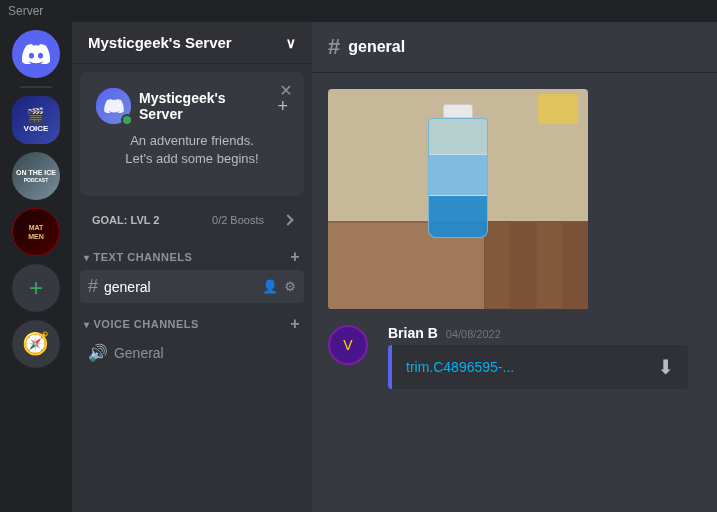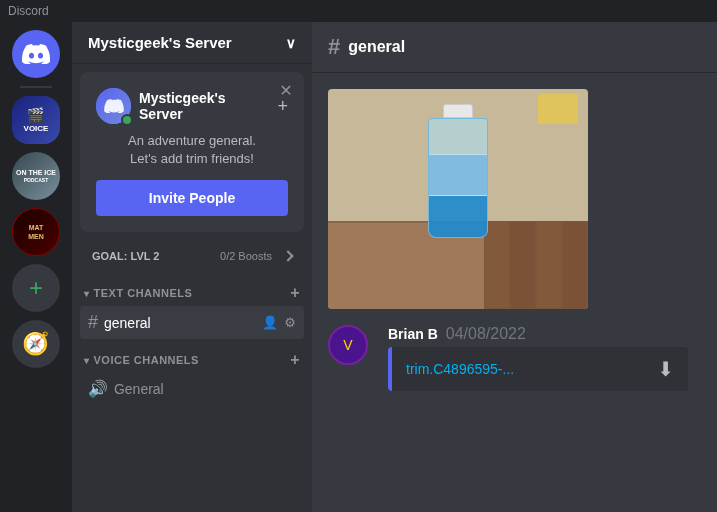--- a/index.html
+++ b/index.html
@@ -205,21 +205,21 @@
       font-weight: 700;
       color: #b9bbbe;
       font-size: 11px;
     }
 
     .boost-goal-count {
       color: #8e9297;
       font-size: 11px;
       display: flex;
       align-items: center;
-      gap: 12px;
+      gap: 20px;
     }
 
     
     .channel-section {
       padding: 0 8px;
       margin-top: 8px;
     }
 
     .channel-section-header {
       display: flex;
@@ -418,21 +418,21 @@
     }
 
     .message-username {
       font-weight: 600;
       color: #fff;
       font-size: 14px;
     }
 
     .message-timestamp {
       color: #72767d;
-      font-size: 16px;
+      font-size: 11px;
     }
 
     .file-attachment {
       background: #2f3136;
       border-radius: 4px;
       padding: 10px 14px;
       display: flex;
       align-items: center;
       justify-content: space-between;
       max-width: 300px;
@@ -468,21 +468,21 @@
       height: 8px;
       border-right: 2px solid #8e9297;
       border-top: 2px solid #8e9297;
       transform: rotate(45deg);
     }
   </style>
 </head>
 <body>
 
 <div class="title-bar">
-  <span>Discord</span>
+  <span>Server</span>
 </div>
 
 <div class="app-layout">
 
   <div class="server-sidebar">
 
     <div class="server-icon discord-home" style="position:relative;">
 
       <svg width="28" height="20" viewBox="0 0 28 20" fill="white">
         <path d="M23.7 1.6A22.9 22.9 0 0 0 18 0a16 16 0 0 0-.7 1.4 21.2 21.2 0 0 0-6.5 0A16 16 0 0 0 10 0 22.9 22.9 0 0 0 4.3 1.6C.6 7.2-.4 12.6.1 17.9a23.1 23.1 0 0 0 7.1 3.6 17.4 17.4 0 0 0 1.5-2.4 15 15 0 0 1-2.4-1.1l.6-.5a16.5 16.5 0 0 0 14.2 0l.6.5a15 15 0 0 1-2.4 1.1 17.4 17.4 0 0 0 1.5 2.4 23 23 0 0 0 7.1-3.6c.6-6.2-.9-11.5-4-16.3zM9.5 14.6c-1.4 0-2.6-1.3-2.6-2.9s1.1-2.9 2.6-2.9 2.6 1.3 2.6 2.9-1.1 2.9-2.6 2.9zm9 0c-1.4 0-2.6-1.3-2.6-2.9s1.1-2.9 2.6-2.9 2.6 1.3 2.6 2.9-1.1 2.9-2.6 2.9z"></path>
@@ -539,25 +539,24 @@
               <path d="M23.7 1.6A22.9 22.9 0 0 0 18 0a16 16 0 0 0-.7 1.4 21.2 21.2 0 0 0-6.5 0A16 16 0 0 0 10 0 22.9 22.9 0 0 0 4.3 1.6C.6 7.2-.4 12.6.1 17.9a23.1 23.1 0 0 0 7.1 3.6 17.4 17.4 0 0 0 1.5-2.4 15 15 0 0 1-2.4-1.1l.6-.5a16.5 16.5 0 0 0 14.2 0l.6.5a15 15 0 0 1-2.4 1.1 17.4 17.4 0 0 0 1.5 2.4 23 23 0 0 0 7.1-3.6c.6-6.2-.9-11.5-4-16.3z"></path>
             </svg>
           </div>
           <div class="online-dot"></div>
         </div>
         <span class="server-popup-name">Mysticgeek's Server</span>
         <span class="server-popup-add" style="margin-left:auto;">+</span>
       </div>
 
       <div class="server-popup-desc">
-        <span>An adventure general.</span><br>
-        <span>Let's add trim friends!</span>
-      </div>
-
-      <button class="invite-button">Invite People</button>
+        <span>An adventure friends.</span><br>
+        <span>Let's add some begins!</span>
+      </div>
+
     </div>
 
     <div class="boost-goal">
       <span class="boost-goal-label">GOAL: LVL 2</span>
       <span class="boost-goal-count">
         <span>0/2 Boosts</span>
         <span class="chevron-right"></span>
       </span>
     </div>
 

